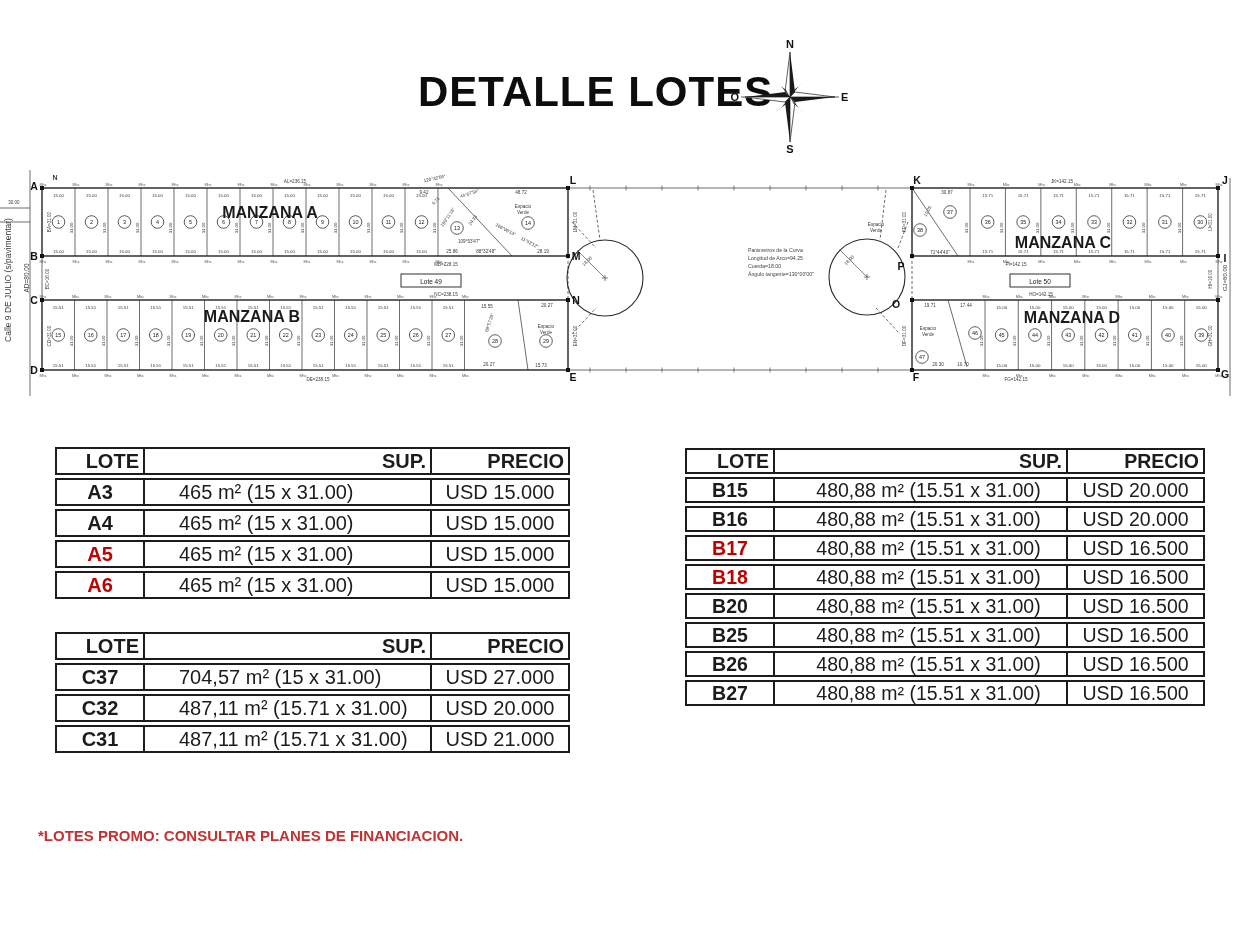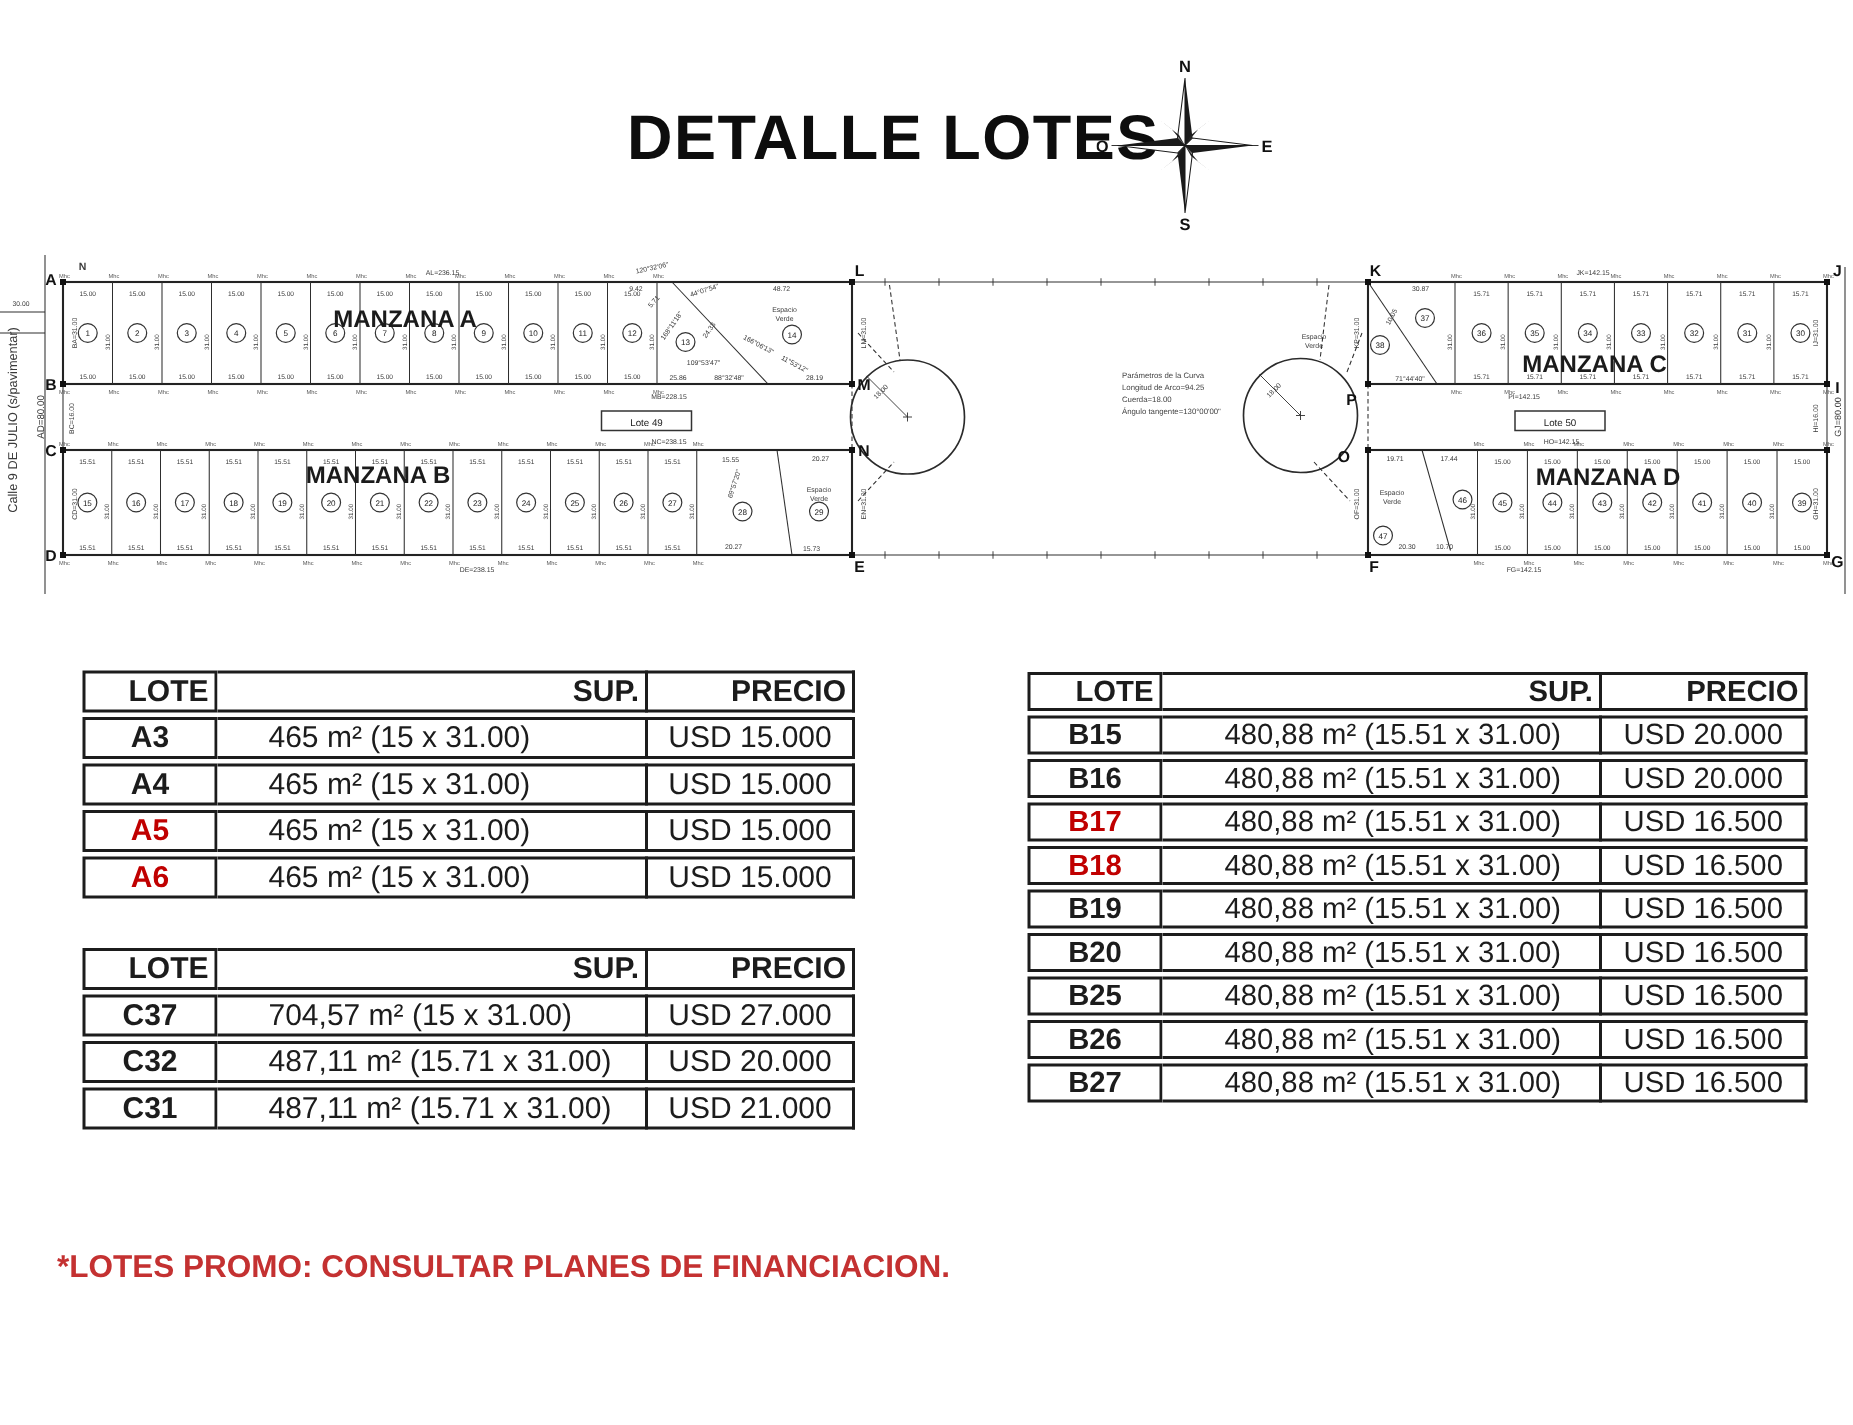--- a/index.html
+++ b/index.html
@@ -32,21 +32,21 @@
   td{font-size:20px;text-align:center;padding:1px 4px;}
   .tbl-a th,.tbl-a td,.tbl-c th,.tbl-c td{line-height:22px;}
   .tbl-b th,.tbl-b td{line-height:20px;font-size:19.5px;}
   td.lote{font-weight:700;}
   td.sup{text-align:left;}
   .tbl-a td.sup,.tbl-c td.sup{padding-left:34px;margin-left:25px;}
   .tbl-b td.sup{padding-left:20px;text-align:center;}
   td.promo{color:var(--promo);}
   .footnote{
     position:absolute;left:38px;top:812px;
-    font-size:21px;font-weight:700;color:var(--footnote);white-space:nowrap;
+    font-size:15px;font-weight:700;color:var(--footnote);white-space:nowrap;
   }
 </style>
 </head>
 <body>
 
 <div class="page">
 
   <div class="title">DETALLE LOTES</div>
 
   <svg class="compass" viewBox="0 0 118 118">
@@ -661,25 +661,20 @@
             <td class="lote promo">B17</td>
             <td class="sup">480,88 m² (15.51 x 31.00)</td>
             <td class="precio">USD 16.500</td>
           </tr>
           <tr>
             <td class="lote promo">B18</td>
             <td class="sup">480,88 m² (15.51 x 31.00)</td>
             <td class="precio">USD 16.500</td>
           </tr>
           <tr>
-            <td class="lote">B19</td>
-            <td class="sup">480,88 m² (15.51 x 31.00)</td>
-            <td class="precio">USD 16.500</td>
-          </tr>
-          <tr>
             <td class="lote">B20</td>
             <td class="sup">480,88 m² (15.51 x 31.00)</td>
             <td class="precio">USD 16.500</td>
           </tr>
           <tr>
             <td class="lote">B25</td>
             <td class="sup">480,88 m² (15.51 x 31.00)</td>
             <td class="precio">USD 16.500</td>
           </tr>
           <tr>

